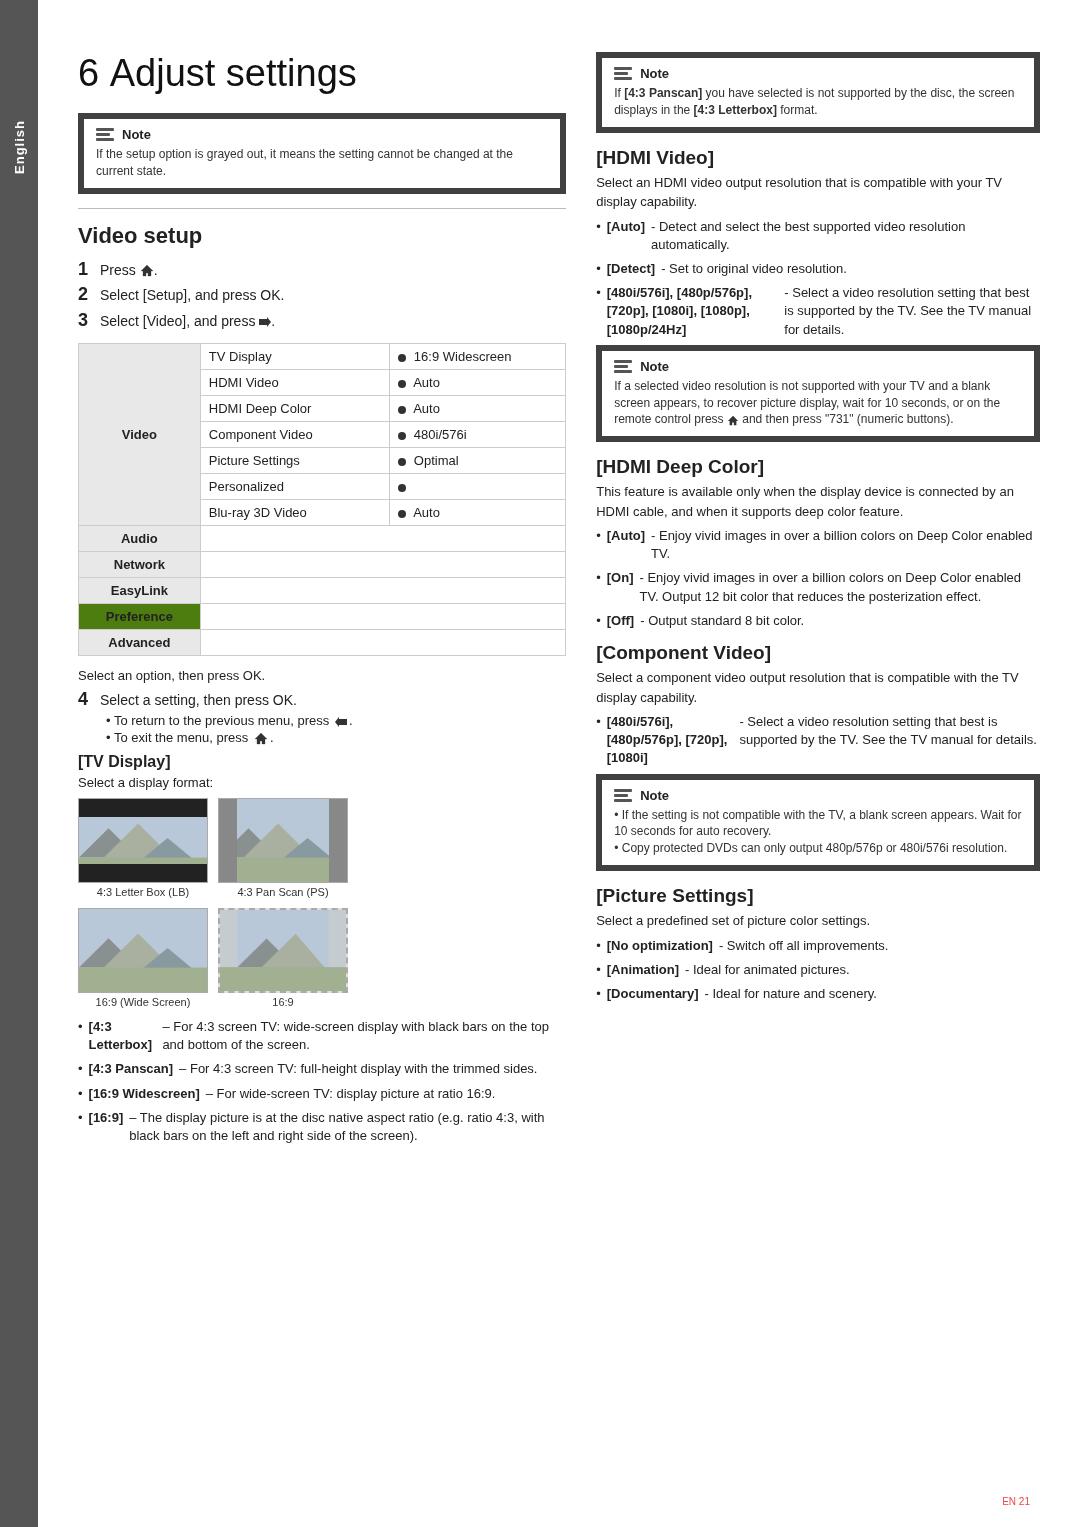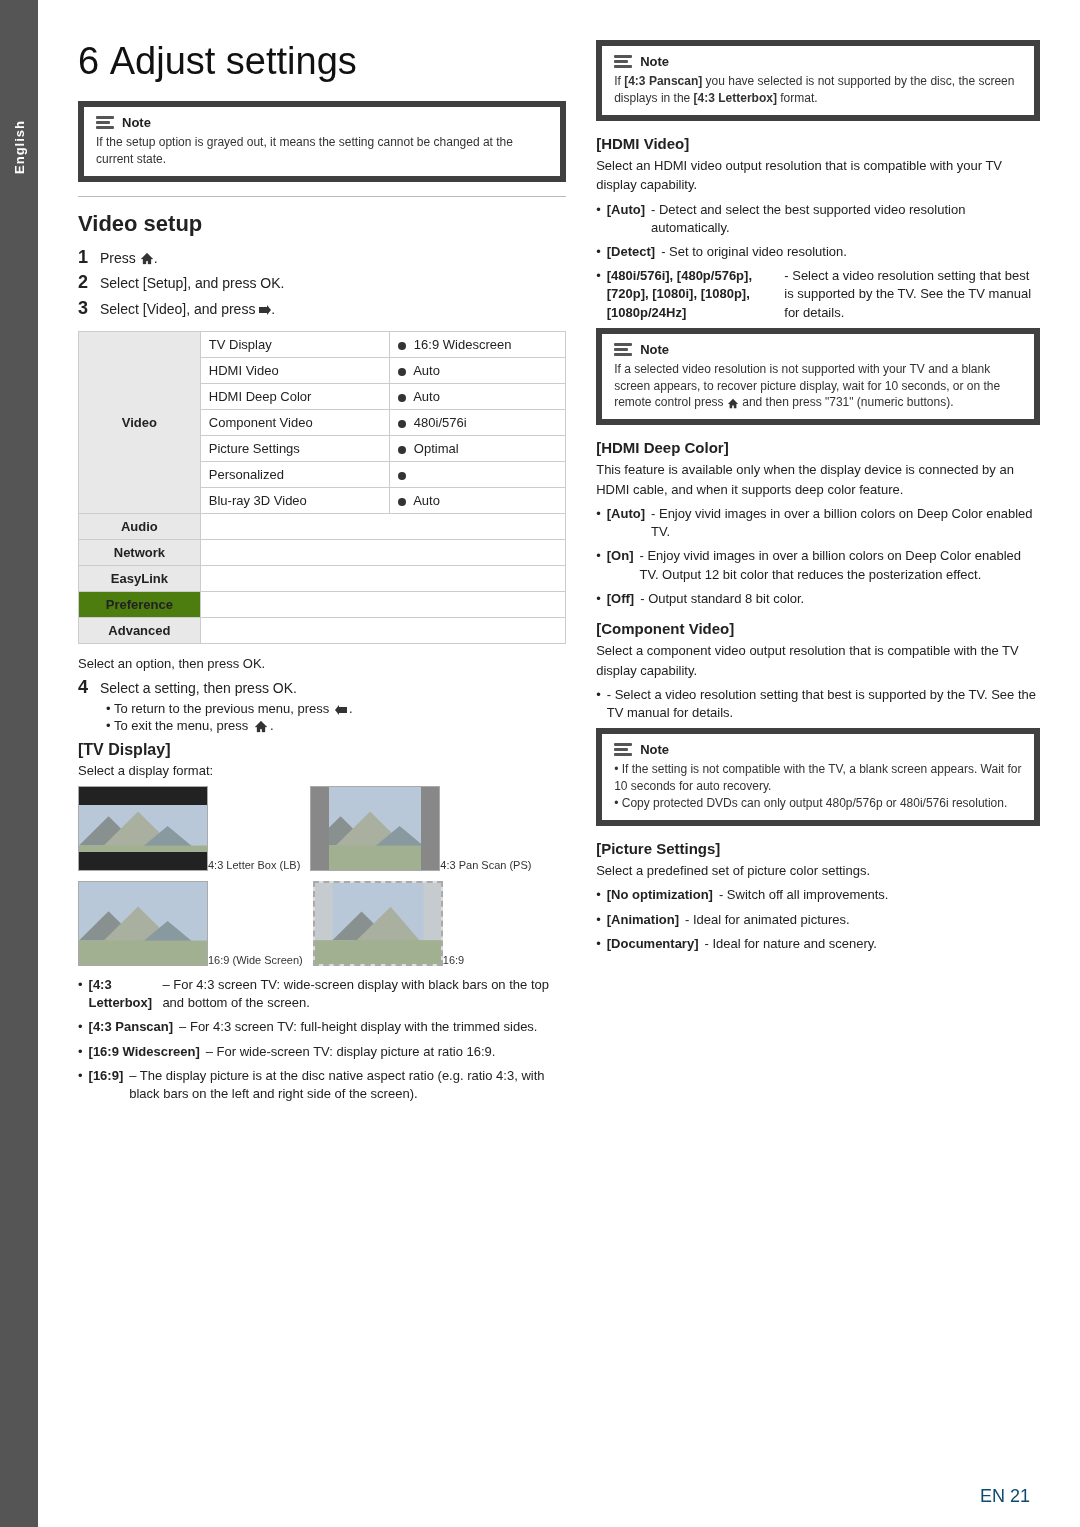--- a/index.html
+++ b/index.html
@@ -29,21 +29,21 @@
     .side-tab-label {
       writing-mode: vertical-rl;
       transform: rotate(180deg);
       color: #fff;
       font-size: 13px;
       font-weight: bold;
       letter-spacing: 1px;
     }
     .main-content {
       flex: 1;
-      padding: 40px 40px 40px 40px;
+      padding: 52px 40px 40px 40px;
       display: flex;
       gap: 30px;
     }
     .left-column {
       flex: 1.1;
       min-width: 0;
     }
     .right-column {
       flex: 1;
       min-width: 0;
@@ -197,21 +197,22 @@
     }
     
     .display-images {
       display: flex;
       flex-wrap: wrap;
       gap: 10px;
       margin-bottom: 10px;
     }
     .display-img-group {
       display: flex;
-      align-items: flex-end;
+      flex-direction: column;
+      align-items: center;
     }
     .display-img {
       width: 130px;
       height: 85px;
       background: #ddd;
       border: 1px solid #aaa;
       position: relative;
       overflow: hidden;
     }
     .display-img-label {
@@ -258,35 +259,35 @@
       margin-bottom: 6px;
     }
     .bullet-list li::before {
       content: "•";
       flex-shrink: 0;
       font-size: 13px;
     }
     .bold { font-weight: bold; }
     .bracket-title {
       font-weight: bold;
-      font-size: 15px;
+      font-size: 19px;
       margin-top: 12px;
       margin-bottom: 4px;
     }
     .section-body {
       font-size: 13px;
       line-height: 1.5;
       margin-bottom: 4px;
     }
     .page-num {
       position: absolute;
       bottom: 20px;
       right: 50px;
-      font-size: 18px;
-      color: #0c4a6e;
+      font-size: 10px;
+      color: #ef4444;
     }
     hr.divider {
       border: none;
       border-top: 1px solid #bbb;
       margin: 14px 0;
     }
   </style>
 </head>
 <body>
 
@@ -576,20 +577,21 @@
         <li>
           <span class="bold">[Off]</span>
             <span> - Output standard 8 bit color.</span>
         </li>
       </ul>
 
       <div class="bracket-title">[Component Video]</div>
       <p class="section-body">Select a component video output resolution that is compatible with the TV display capability.</p>
       <ul class="bullet-list">
         <li>
+          <span class="bold">[480i/576i], [480p/576p], [720p], [1080i]</span>
             <span> - Select a video resolution setting that best is supported by the TV. See the TV manual for details.</span>
         </li>
       </ul>
 
       <div class="note-box">
         <div class="note-header">
           <div class="note-icon">
             <span></span>
               <span></span>
               <span></span>

